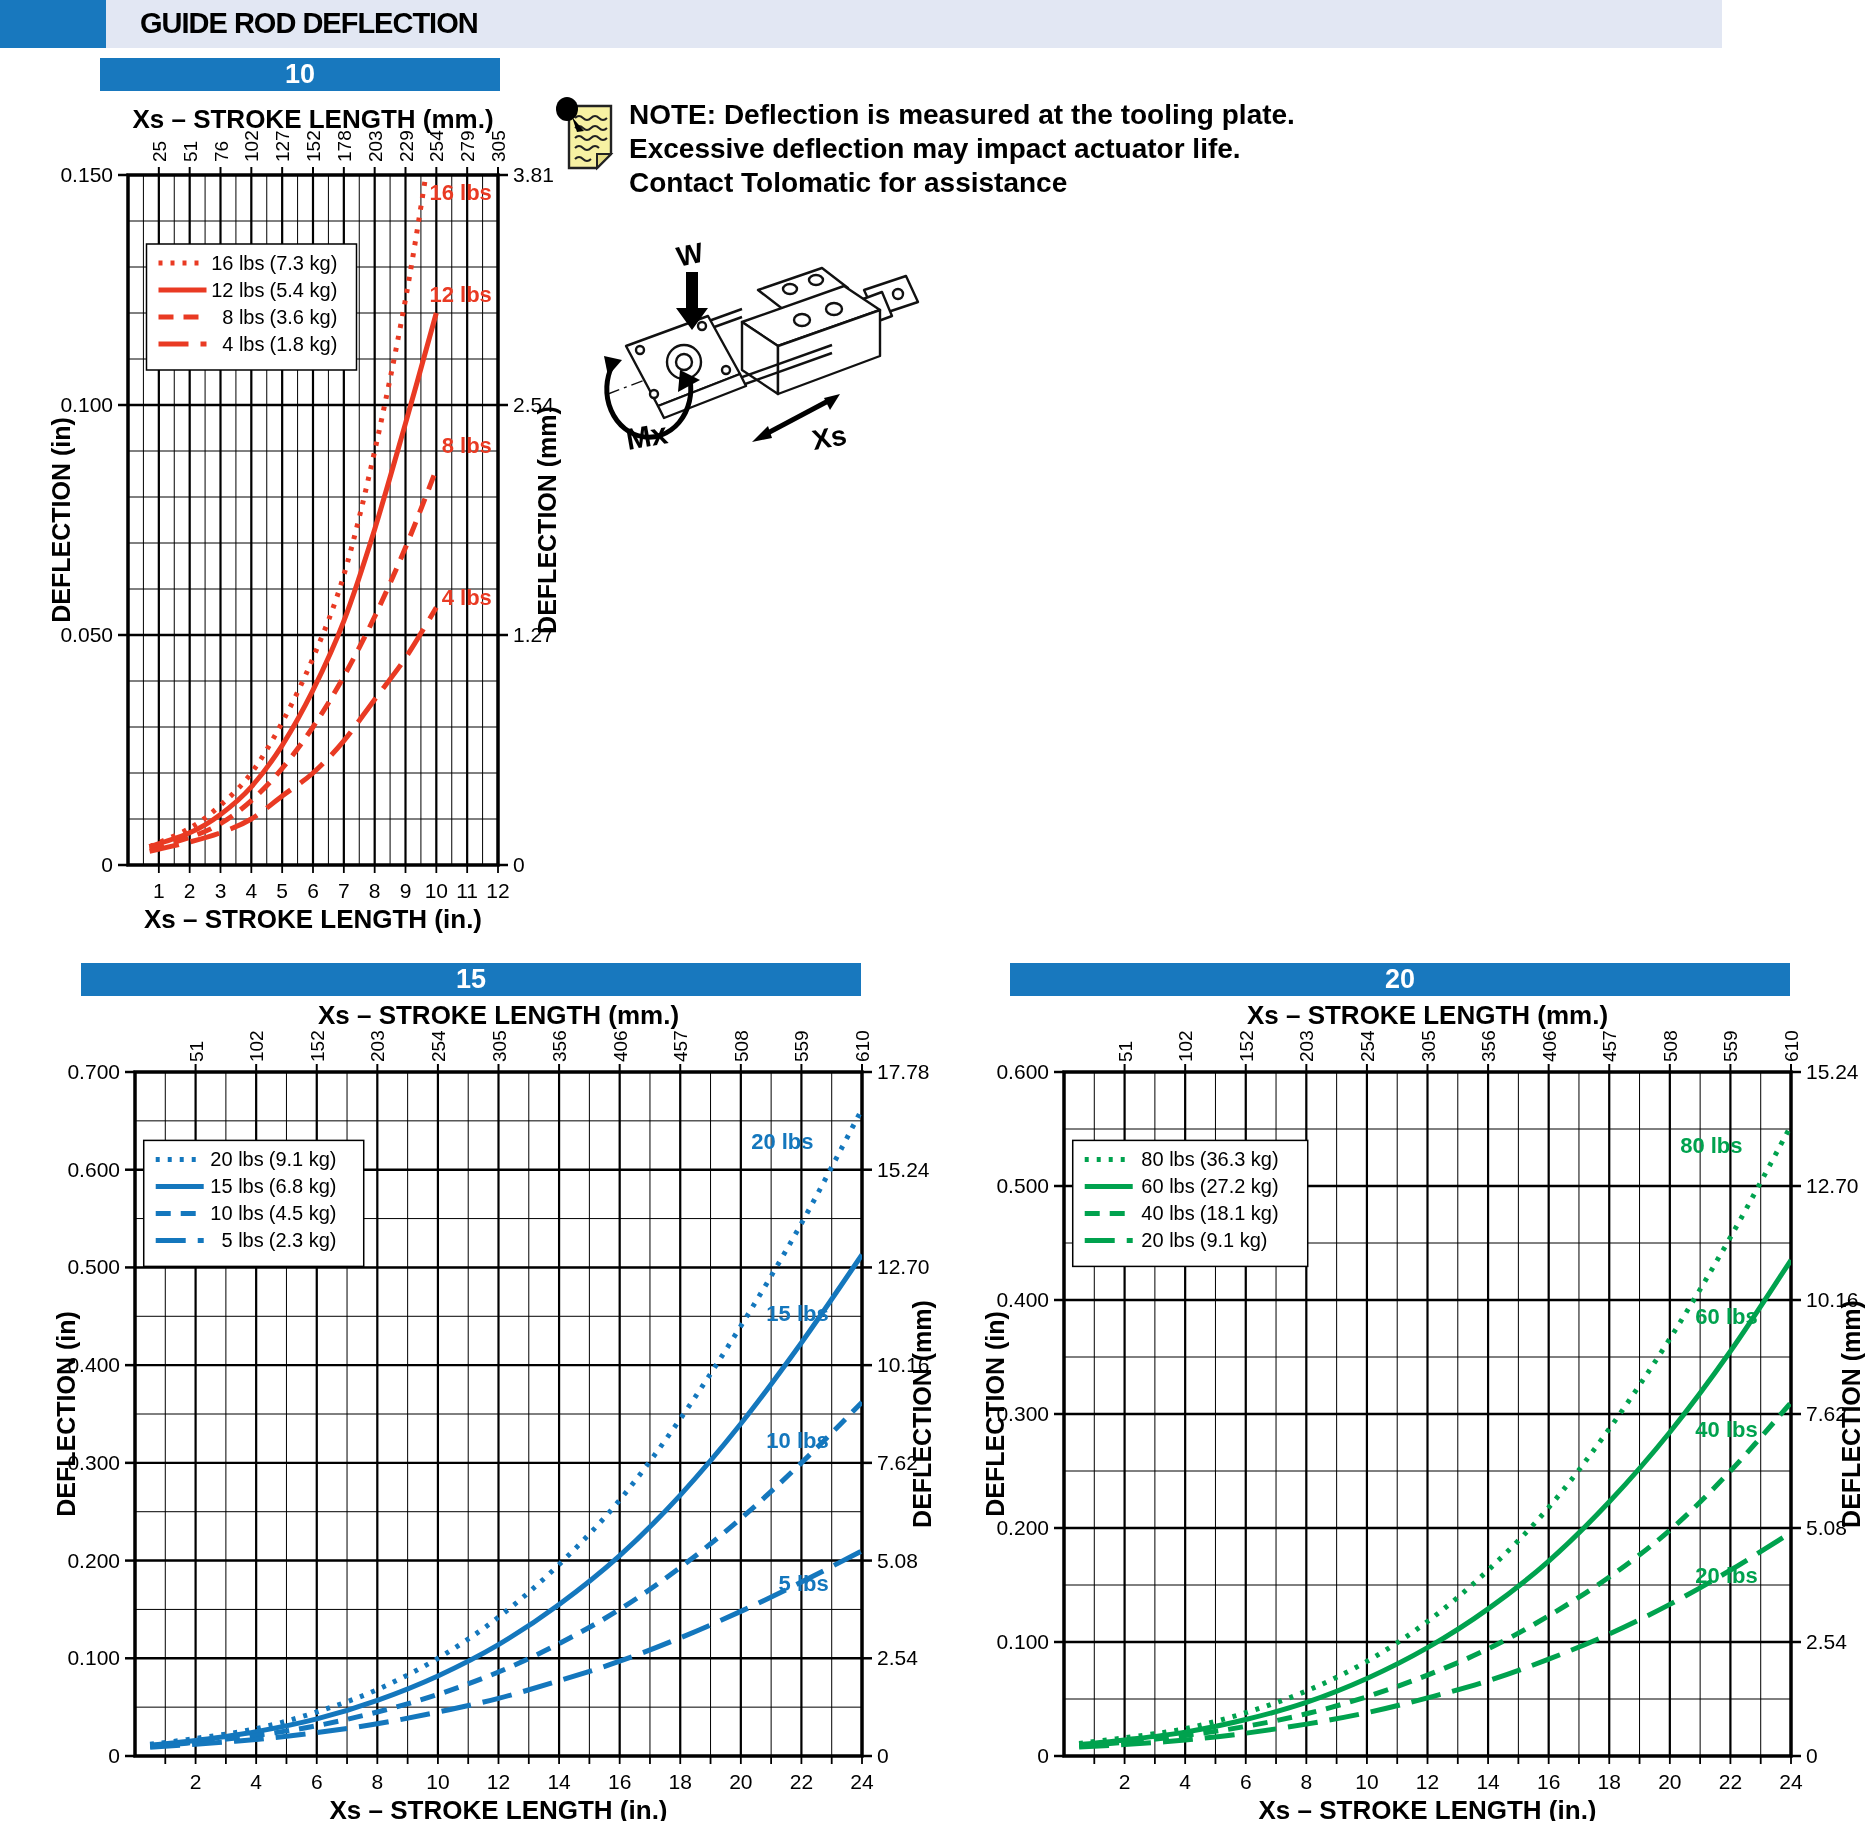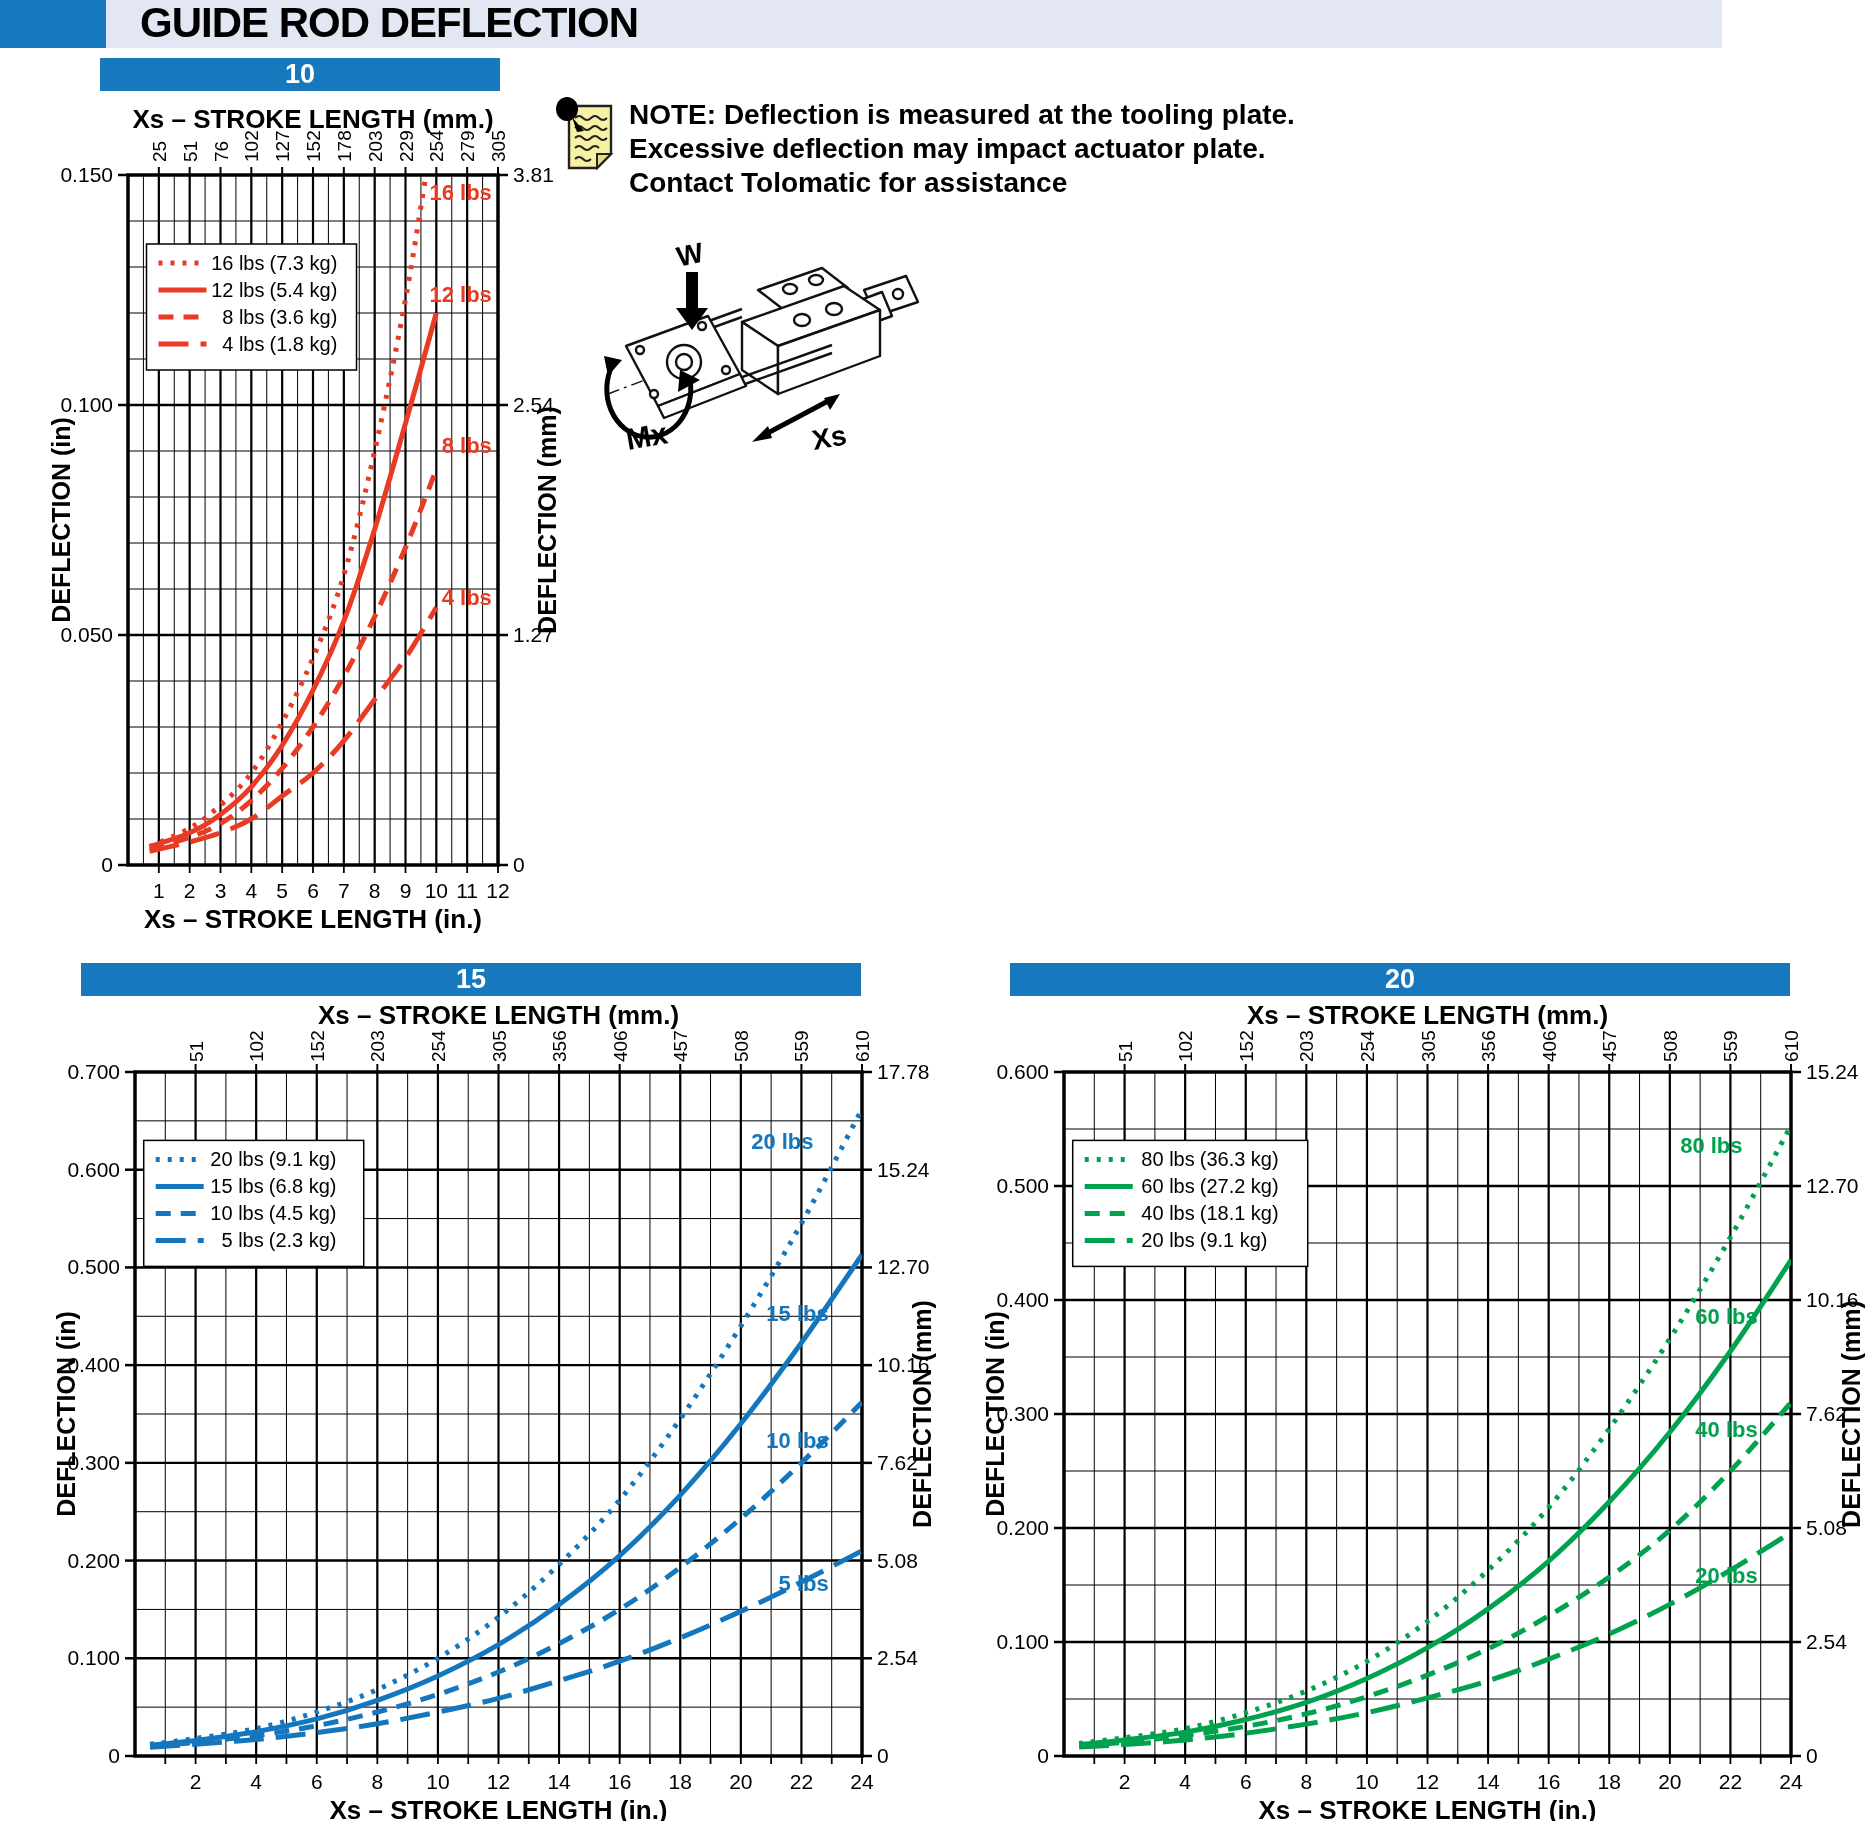--- a/index.html
+++ b/index.html
@@ -3,21 +3,21 @@
 <meta charset="utf-8">
 <style>
   html,body{margin:0;padding:0;}
   body{
     width:1874px;height:1822px;position:relative;background:#fff;
     font-family:"Liberation Sans",sans-serif;color:#000;overflow:hidden;
   }
   .page-header{position:absolute;left:0;top:0;width:1722px;height:48px;background:#e2e7f3;}
   .header-block{position:absolute;left:0;top:0;width:106px;height:48px;background:#1878be;}
   .page-title{position:absolute;left:140px;top:0;height:48px;line-height:46px;
-    font-size:42px;font-weight:bold;letter-spacing:-1px;}
+    font-size:29px;font-weight:bold;letter-spacing:-1px;}
   .chart{position:absolute;}
   .bar{height:33px;background:#1878be;color:#fff;font-weight:bold;font-size:27px;
     text-align:center;line-height:32px;}
   .c10{left:50px;top:58px;width:520px;}
   .c10 .bar{margin-left:50px;width:400px;}
   .c15{left:55px;top:963px;width:890px;}
   .c20{left:984px;top:963px;width:890px;}
   .c15 .bar,.c20 .bar{margin-left:26px;width:780px;}
   .note{position:absolute;left:553px;top:96px;display:flex;gap:10px;width:840px;align-items:flex-start;}
   .note-text{font-weight:bold;font-size:28px;line-height:1.22;padding-top:2px;}
@@ -190,21 +190,21 @@
     <path d="M22,22 q4,-4 8,0 t8,0 t8,0 t8,0" fill="none" stroke="#222" stroke-width="2"></path>
     <path d="M22,32 q4,-4 8,0 t8,0 t8,0 t8,0" fill="none" stroke="#222" stroke-width="2"></path>
     <path d="M22,42 q4,-4 8,0 t8,0 t8,0 t8,0" fill="none" stroke="#222" stroke-width="2"></path>
     <path d="M22,52 q4,-4 8,0 t8,0 t8,0" fill="none" stroke="#222" stroke-width="2"></path>
     <path d="M22,63 q4,-4 8,0 t8,0" fill="none" stroke="#222" stroke-width="2"></path>
     <ellipse cx="14" cy="13" rx="11" ry="12" fill="#000"></ellipse>
     <path d="M19,21 L31,35 L24,36 Z" fill="#000"></path>
   </svg>
   <div class="note-text">
     <div>NOTE: Deflection is measured at the tooling plate.</div>
-    <div>Excessive deflection may impact actuator plate.</div>
+    <div>Excessive deflection may impact actuator life.</div>
     <div>Contact Tolomatic for assistance</div>
   </div>
 </div>
 
 <div class="illustration">
   <svg width="350" height="260" viewBox="0 0 350 260">
     <g stroke="#111" stroke-width="2.4" fill="#fff" stroke-linejoin="round">
 
       <line x1="16" y1="166" x2="126" y2="124" stroke-dasharray="12 5 3 5" stroke-width="1.4"></line>
 

